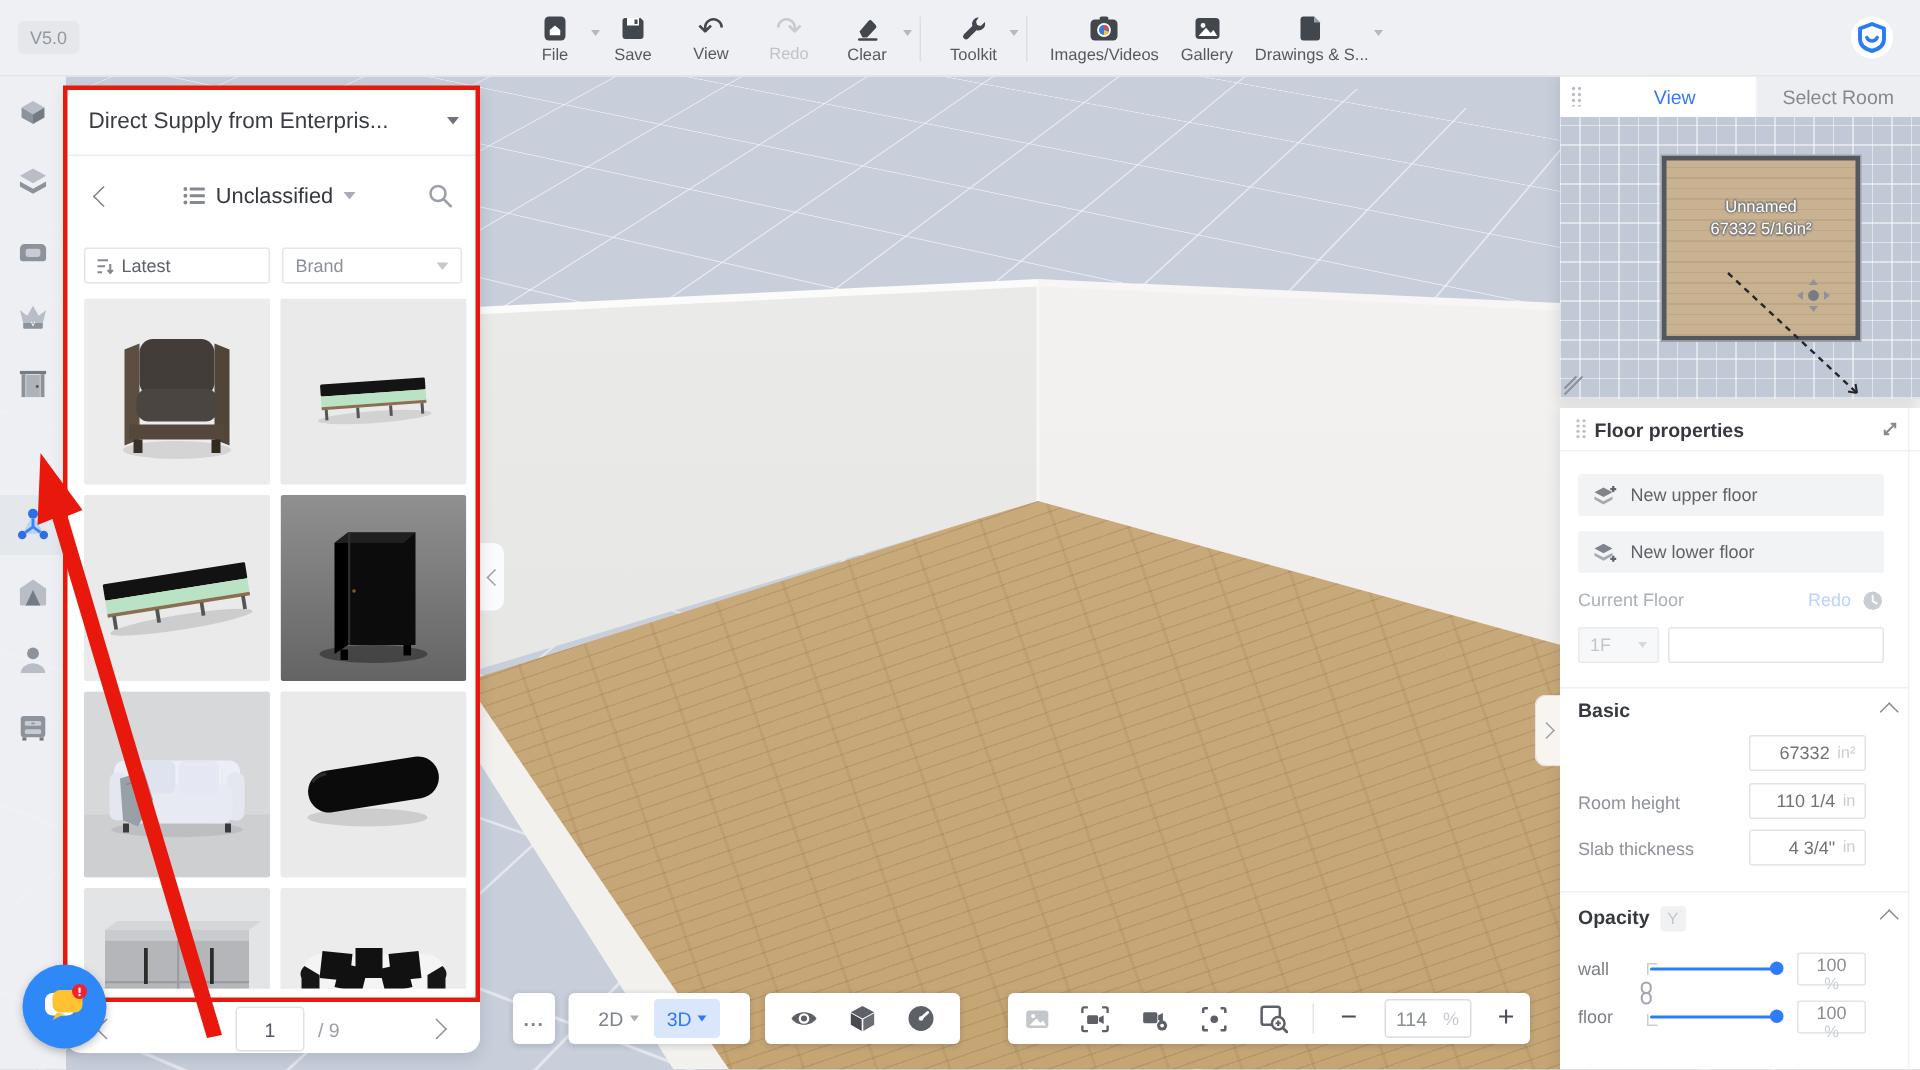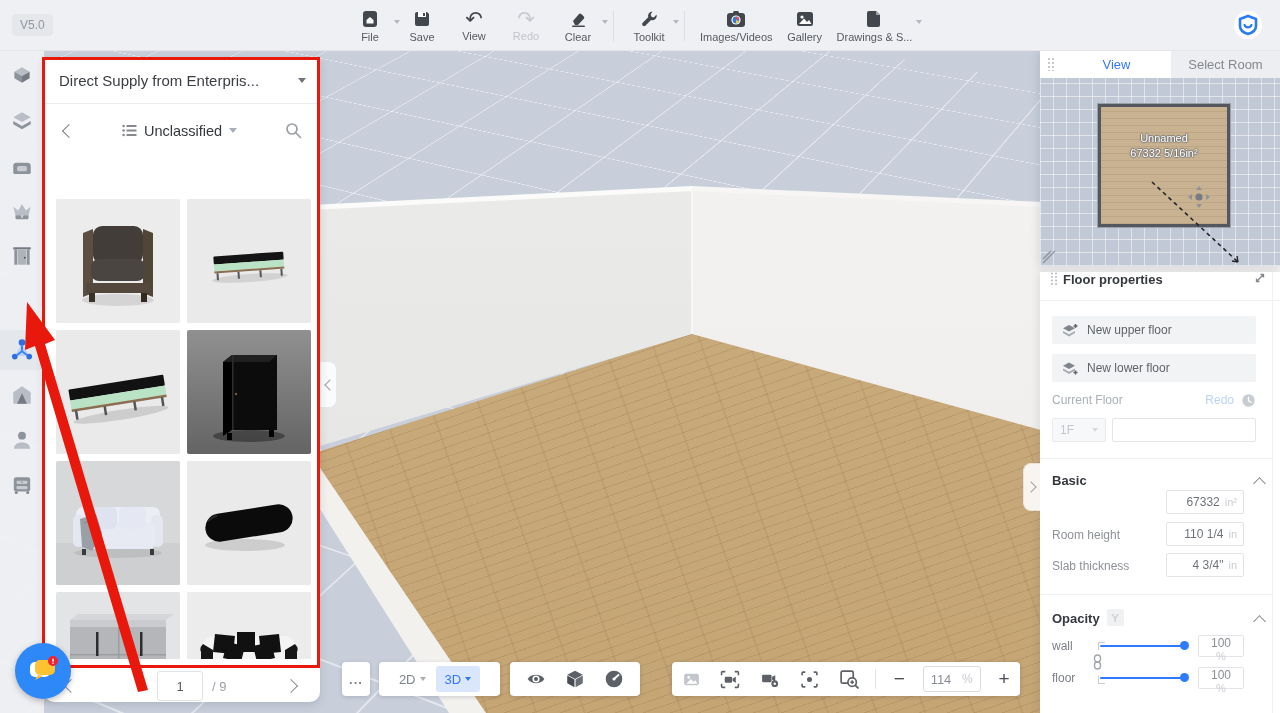--- a/index.html
+++ b/index.html
@@ -107,40 +107,40 @@
   .rc-top{position:absolute;left:1040px;top:50px;width:240px;height:216px;z-index:20;box-shadow:-2px 2px 8px rgba(50,60,80,.12);}
   .rc-tabs{position:absolute;left:0;top:0;width:240px;height:28px;display:flex;background:#eceef1;}
   .rc-grip{width:22px;display:flex;align-items:center;justify-content:center;background:#fff;}
   .rc-tab{flex:1;display:flex;align-items:center;justify-content:center;font-size:13px;cursor:pointer;}
   .rc-tab.active{background:#fff;color:#3478f6;}
   .rc-tab.idle{background:#eceef1;color:#85888d;}
   .minimap{position:absolute;left:0;top:28px;width:240px;height:188px;overflow:hidden;background:#c2c9d6;
     background-image:
       repeating-linear-gradient(90deg,rgba(255,255,255,.5) 0 1px,transparent 1px 13px),
       repeating-linear-gradient(0deg,rgba(255,255,255,.5) 0 1px,transparent 1px 13px);}
-  .mm-room{position:absolute;left:58px;top:26px;width:132px;height:123px;box-sizing:border-box;border:3px solid #54575d;outline:1px solid #9aa0a8;
+  .mm-room{position:absolute;left:68px;top:26px;width:132px;height:123px;box-sizing:border-box;border:3px solid #54575d;outline:1px solid #9aa0a8;
     background:
       repeating-linear-gradient(0deg,rgba(110,80,50,.12) 0 1px,transparent 1px 7px),
       #c9b291; padding-left: 32px;}
   .mm-label{position:absolute;left:0;top:24px;width:100%;text-align:center;font-size:11px;color:#fff;line-height:15px;
     text-shadow:-1px 0 1px #777,1px 0 1px #777,0 -1px 1px #777,0 1px 1px #777;}
   .mm-pan{position:absolute;left:83px;top:75px;}
   .mm-resize{position:absolute;left:2px;bottom:2px;}
 
   .props{position:absolute;left:1040px;top:272px;width:240px;height:441px;background:#fff;z-index:20;box-shadow:-2px 0 8px rgba(50,60,80,.10);}
   .props:after{content:"";position:absolute;right:7px;top:0;bottom:0;width:1px;background:#f0f1f4;}
-  .pp-head{position:absolute;left:0;top:0;width:240px;height:28px;border-bottom:1px solid #f0f1f3;display:flex;align-items:flex-start;}
+  .pp-head{position:absolute;left:0;top:0;width:240px;height:28px;border-bottom:1px solid #f0f1f3;display:flex;align-items:center;}
   .pp-title{font-size:13px;font-weight:bold;color:#35383d;margin-left:5px;flex:1;}
   .pp-btn{position:absolute;left:12px;width:204px;height:28px;background:#f2f3f5;border-radius:2px;display:flex;align-items:center;
     font-size:12px;color:#5f6368;cursor:pointer;}
   .pp-btn .ic{margin:0 8px 0 10px;}
   .pp-row-label{font-size:12px;color:#aab0b6;}
   .pselect{position:absolute;height:24px;box-sizing:border-box;border-radius:2px;font-size:12px;display:flex;align-items:center;}
   .divider{position:absolute;left:0;width:232px;height:1px;background:#eef0f2;}
-  .sec-head{position:absolute;left:12px;width:212px;height:22px;display:flex;align-items:flex-end;}
+  .sec-head{position:absolute;left:12px;width:212px;height:22px;display:flex;align-items:flex-start;}
   .sec-title{font-size:13px;font-weight:bold;color:#35383d;}
   .chev-up{width:8px;height:8px;border-style:solid;border-color:#85888d;border-width:0 1.6px 1.6px 0;transform:rotate(-135deg);margin-left:auto;margin-top:4px;cursor:pointer;}
   .frow{position:absolute;left:12px;width:204px;height:26px;display:flex;align-items:center;}
   .pfield{position:absolute;left:126px;width:78px;height:24px;box-sizing:border-box;border:1px solid #e2e4e8;border-radius:2px;background:#fff;
     display:flex;align-items:center;padding:0 6px;cursor:text;}
   .pfield .v{font-size:12px;color:#6f7378;flex:1;text-align:right;padding-right:5px;}
   .pfield .u{font-size:11px;color:#c9cdd2;}
   .ybadge{width:17px;height:17px;background:#f0f1f3;border-radius:2px;color:#c3c7cc;font-size:11px;display:flex;align-items:center;justify-content:center;margin-left:7px;}
   .orow{position:absolute;left:12px;width:204px;height:24px;display:flex;align-items:center;}
   .orow .lbl{font-size:12px;color:#7b7f85;width:34px;}
@@ -388,20 +388,38 @@
         <span class="caret-dn"></span>
       </div>
       <span style="margin-right:18px;cursor:pointer">
         <svg width="17" height="17" viewBox="0 0 17 17">
             <circle cx="7" cy="7" r="5" fill="none" stroke="#9aa0a6" stroke-width="1.7"></circle>
             <path d="M11 11 L15.5 15.5" stroke="#9aa0a6" stroke-width="1.7" stroke-linecap="round"></path>
           </svg>
       </span>
     </div>
 
+    <div class="lp-filters">
+      <div class="selbox s1">
+        <svg width="12" height="11" viewBox="0 0 12 11" style="margin-right:5px">
+            <g stroke="#85898f" stroke-width="1.4">
+              <path d="M1 1.5 h7"></path>
+              <path d="M1 5.5 h5"></path>
+              <path d="M1 9.5 h3"></path>
+              <path d="M9.5 4 v6"></path>
+              <path d="M7.8 8 l1.7 2 1.7-2" fill="none"></path>
+            </g>
+          </svg>
+        <span>Latest</span>
+      </div>
+      <div class="selbox s2">
+        <span class="flex">Brand</span>
+        <span class="caret-dn" style="border-top-color:#c4c8cd"></span>
+      </div>
+    </div>
 
     <div class="pgrid">
       <div class="thumb" style="left:0;top:0">
         <svg width="124" height="124" viewBox="0 0 124 124">
             <rect width="124" height="124" fill="#ececec"></rect>
             <ellipse cx="62" cy="101" rx="36" ry="6" fill="rgba(0,0,0,.10)"></ellipse>
             <polygon points="27,34 37,30 37,94 27,98" fill="#5c4f41"></polygon>
             <polygon points="97,34 87,30 87,94 97,98" fill="#514537"></polygon>
             <rect x="37" y="27" width="50" height="38" rx="9" fill="#423d39"></rect>
             <rect x="35" y="60" width="54" height="22" rx="8" fill="#4a4540"></rect>

